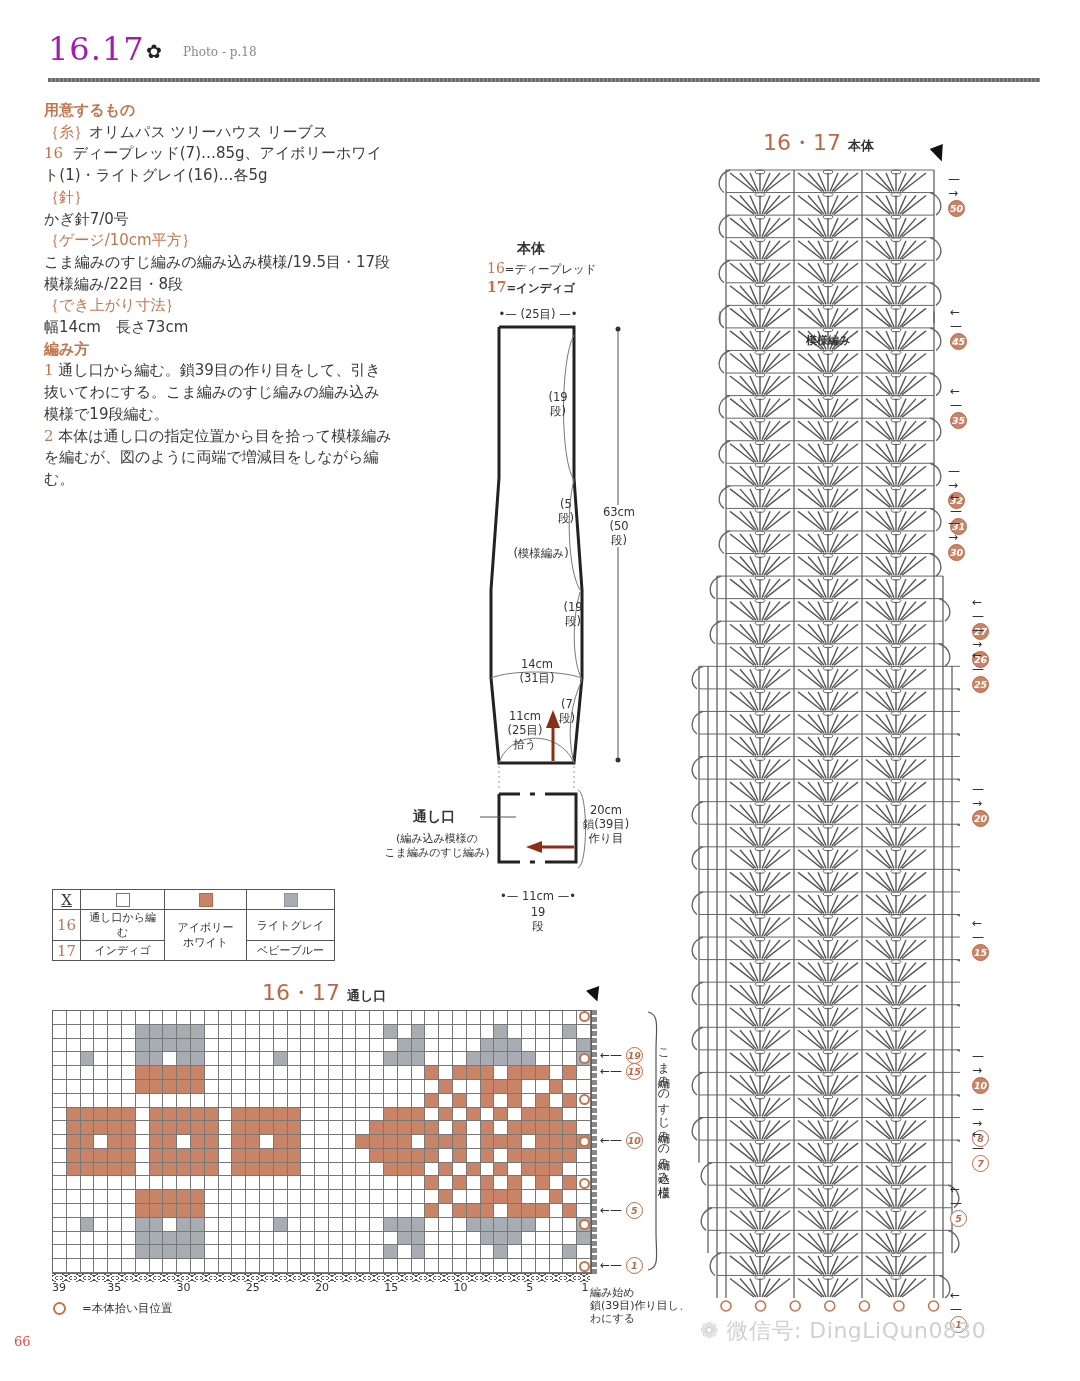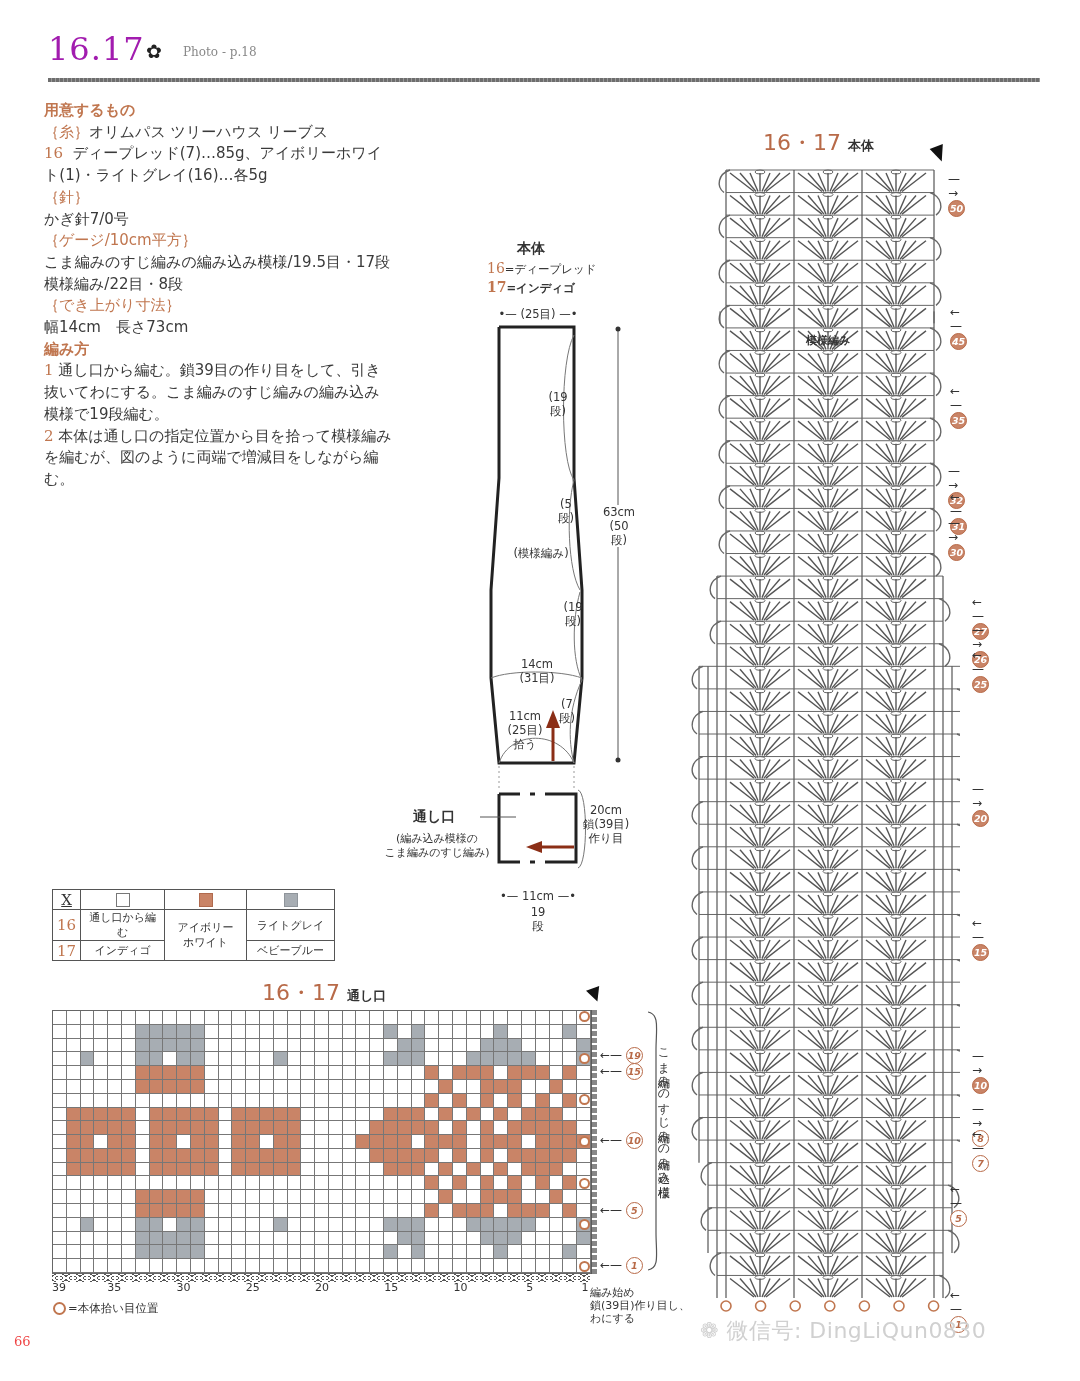--- a/index.html
+++ b/index.html
@@ -947,21 +947,21 @@
 <div class="abs" id="cw-rows"></div>
 <svg class="abs" style="left:646px;top:1010px;" width="16" height="262">
     <path d="M2,2 C14,4 10,20 10,40 L10,222 C10,244 14,258 2,260" fill="none" stroke="#555" stroke-width="1.2"></path>
   </svg>
 <div class="abs" style="left:655px;top:1040px;width:16px;font-size:12px;line-height:14.5px;color:#333;writing-mode:vertical-rl;">こま編みのすじ編みの編み込み模様</div>
 <div class="abs" style="left:590px;top:1286px;font-size:11px;line-height:13px;color:#333;">
     <div>編み始め</div>
     <div>鎖(39目)作り目し、</div>
     <div>わにする</div>
   </div>
-<div class="abs" style="left:53px;top:1301px;font-size:11.5px;color:#333;display:flex;align-items:center;gap:2px;">
+<div class="abs" style="left:53px;top:1301px;font-size:11.5px;color:#333;display:flex;align-items:center;gap:16px;">
     <span class="pick" style="display:inline-block;width:13px;height:13px;"></span>
     <span>=本体拾い目位置</span>
   </div>
 
 <div class="abs body-title serif"><span class="serif" style="font-size:22px;color:#b86a48;font-weight:normal;">16・17</span> <span>本体</span></div>
 <div class="abs" style="left:932px;top:146px;width:0;height:0;border-left:7px solid transparent;border-right:7px solid transparent;border-top:16px solid #111;transform:rotate(-20deg);"></div>
 <svg class="abs" id="stitch-svg" style="left:690px;top:168px;" width="270" height="1160">
     <line x1="36" y1="2" x2="244" y2="2" stroke="#666" stroke-width="1"></line>
     <ellipse cx="70" cy="4" rx="5" ry="2" fill="none" stroke="#666"></ellipse>
     <line x1="64" y1="23.56" x2="40" y2="5" stroke="#555" stroke-width="1.4"></line>

